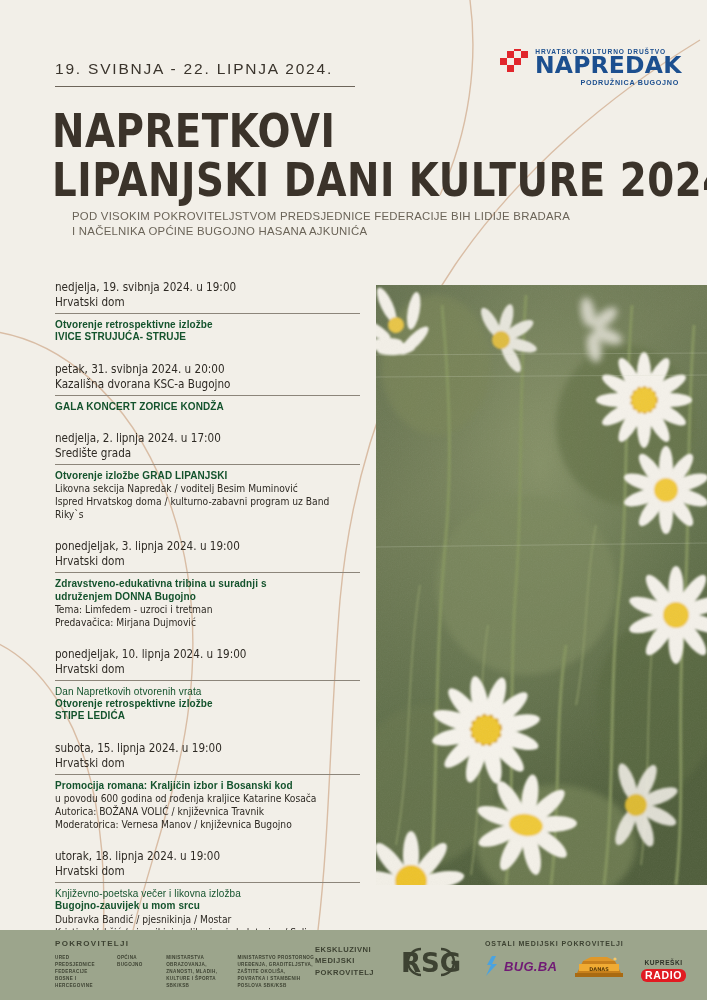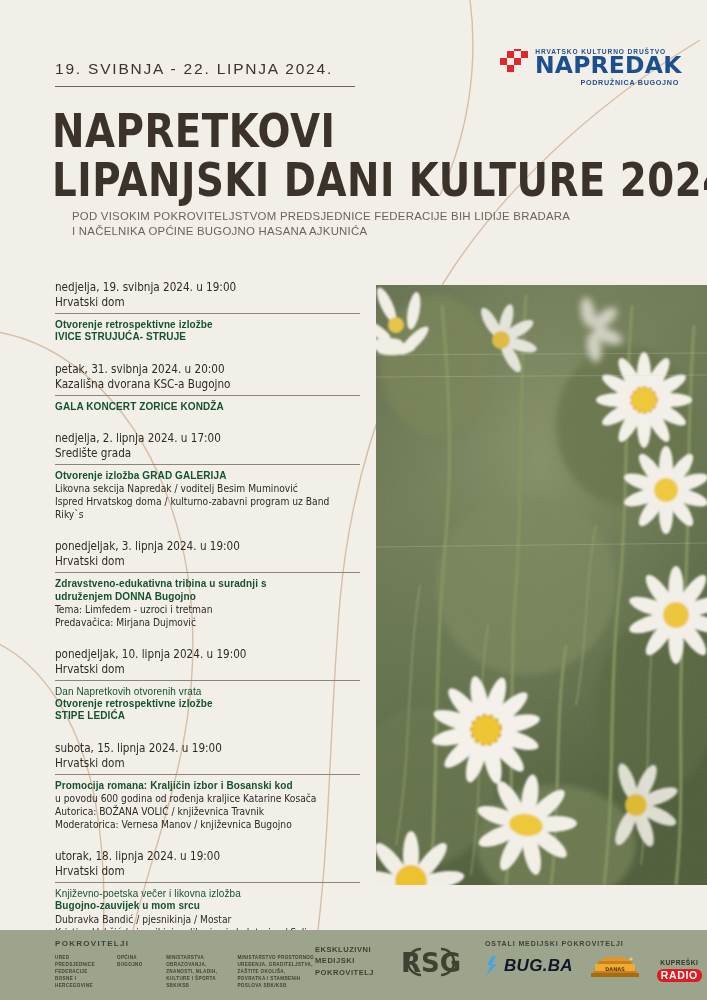--- a/index.html
+++ b/index.html
@@ -223,24 +223,24 @@
     font-size: 7px;
     letter-spacing: 0.9px;
     color: #3d4232;
     font-weight: 700;
     text-transform: uppercase;
     margin-bottom: 4px;
     padding-left: 10px;
   }
   .f-media-row { display: flex; align-items: center; gap: 14px; padding-left: 8px; }
   .bugba {
-    font-size: 17px;
+    font-size: 13px;
     font-style: italic;
     font-weight: 700;
-    color: #0f172a;
+    color: #701a75;
     letter-spacing: 0.3px;
   }
   .bugdanas {
     width: 56px; height: 22px;
     position: relative;
   }
   .kradio { text-align: center; }
   .kradio-top {
     font-size: 6.6px;
     font-weight: 700;
@@ -523,21 +523,21 @@
       <div class="event">
         <div class="ev-when">petak, 31. svibnja 2024. u 20:00</div>
         <div class="ev-where">Kazališna dvorana KSC-a Bugojno</div>
         <div class="ev-rule"></div>
         <div class="ev-title">GALA KONCERT ZORICE KONDŽA</div>
       </div>
       <div class="event">
         <div class="ev-when">nedjelja, 2. lipnja 2024. u 17:00</div>
         <div class="ev-where">Središte grada</div>
         <div class="ev-rule"></div>
-        <div class="ev-title">Otvorenje izložba GRAD GALERIJA</div>
+        <div class="ev-title">Otvorenje izložbe GRAD LIPANJSKI</div>
         <div class="ev-detail">
           <div>Likovna sekcija Napredak / voditelj Besim Muminović</div>
           <div>Ispred Hrvatskog doma / kulturno-zabavni program uz Band Riky`s</div>
         </div>
       </div>
       <div class="event">
         <div class="ev-when">ponedjeljak, 3. lipnja 2024. u 19:00</div>
         <div class="ev-where">Hrvatski dom</div>
         <div class="ev-rule"></div>
         <div class="ev-title">Zdravstveno-edukativna tribina u suradnji s</div>

